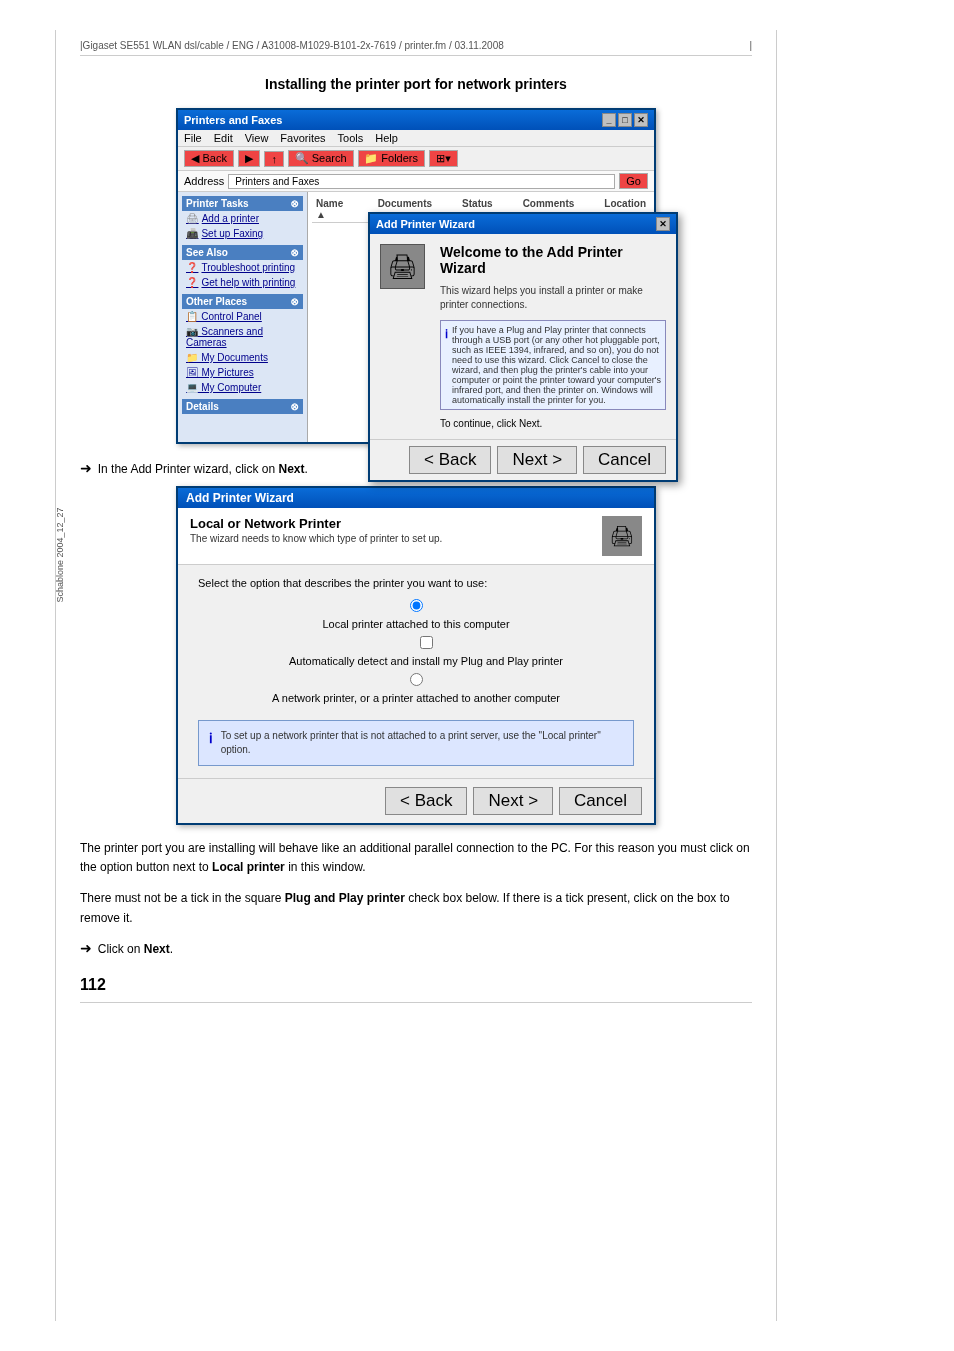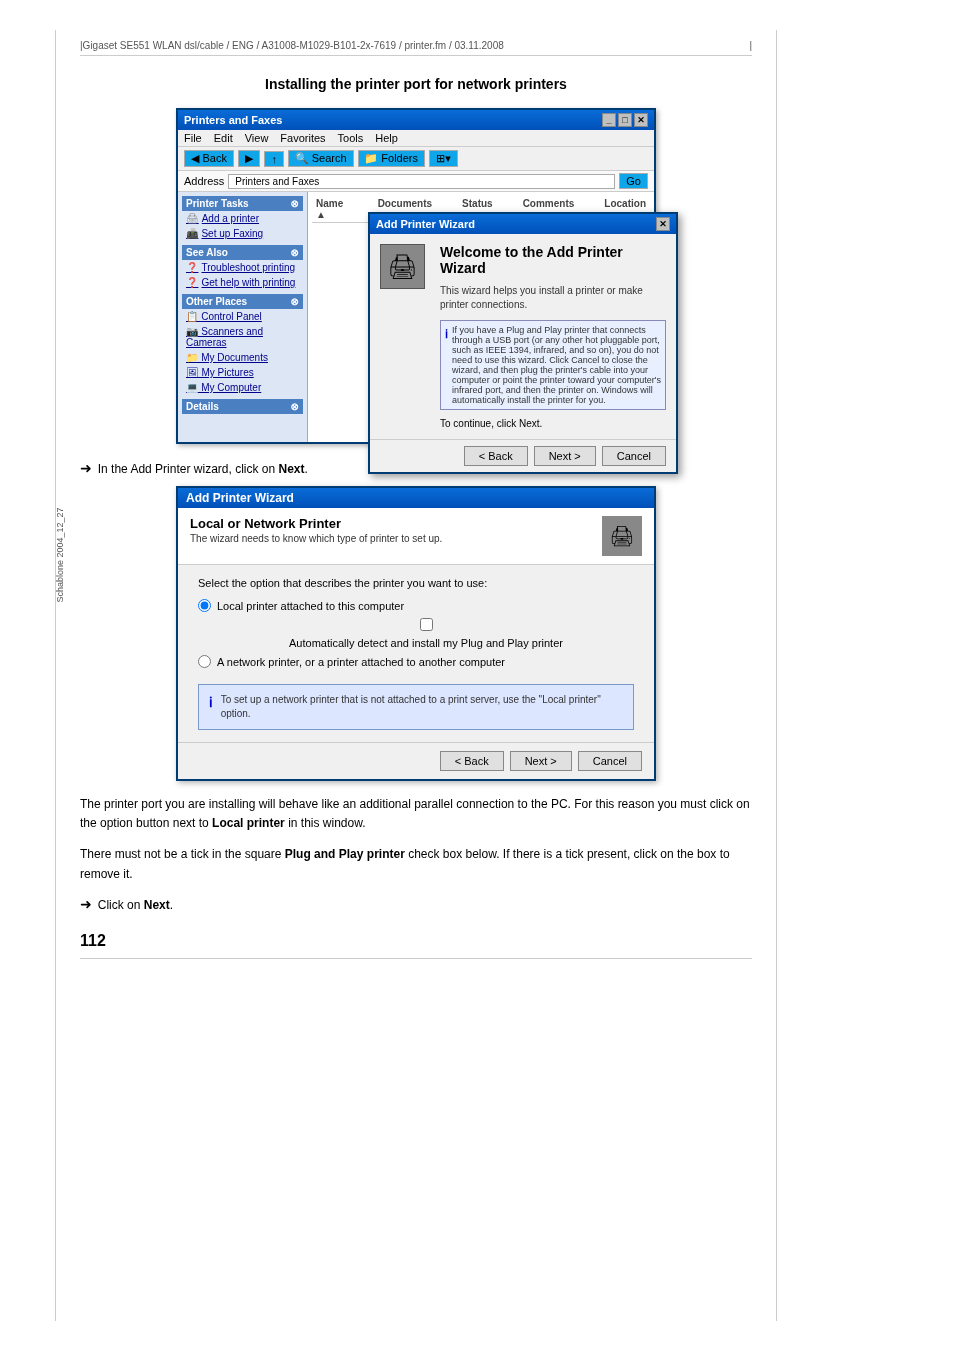--- a/index.html
+++ b/index.html
@@ -90,21 +90,21 @@
       background: #f0f0f0;
       border-bottom: 1px solid #ccc;
       padding: 3px 6px;
       display: flex;
       align-items: center;
       gap: 4px;
       font-size: 11px;
     }
 
     .win-xp .toolbar-btn {
-      background: #0ea5e9;
+      background: #ef4444;
       border: 1px solid #aaa;
       padding: 1px 6px;
       font-size: 11px;
       cursor: pointer;
     }
 
     .win-xp .addressbar {
       background: #f9f9f9;
       border-bottom: 1px solid #ccc;
       padding: 2px 6px;
@@ -275,21 +275,21 @@
       display: flex;
       justify-content: flex-end;
       gap: 6px;
       background: #f0f0f0;
     }
 
     .wizard-btn {
       background: #e0e0e0;
       border: 1px solid #888;
       padding: 3px 14px;
-      font-size: 11px;
+      font-size: 17px;
       cursor: pointer;
     }
 
     
     .instruction-line {
       display: flex;
       align-items: baseline;
       gap: 6px;
       margin: 10px 0;
       font-size: 12px;
@@ -354,20 +354,21 @@
       font-size: 11px;
       margin-bottom: 10px;
     }
 
     .radio-option {
       display: flex;
       align-items: center;
       gap: 6px;
       margin-bottom: 6px;
       font-size: 11px;
+      flex-direction: column;
     }
 
     .checkbox-option {
       display: flex;
       align-items: center;
       gap: 6px;
       margin-bottom: 6px;
       margin-left: 20px;
       font-size: 11px;
       flex-direction: column;

